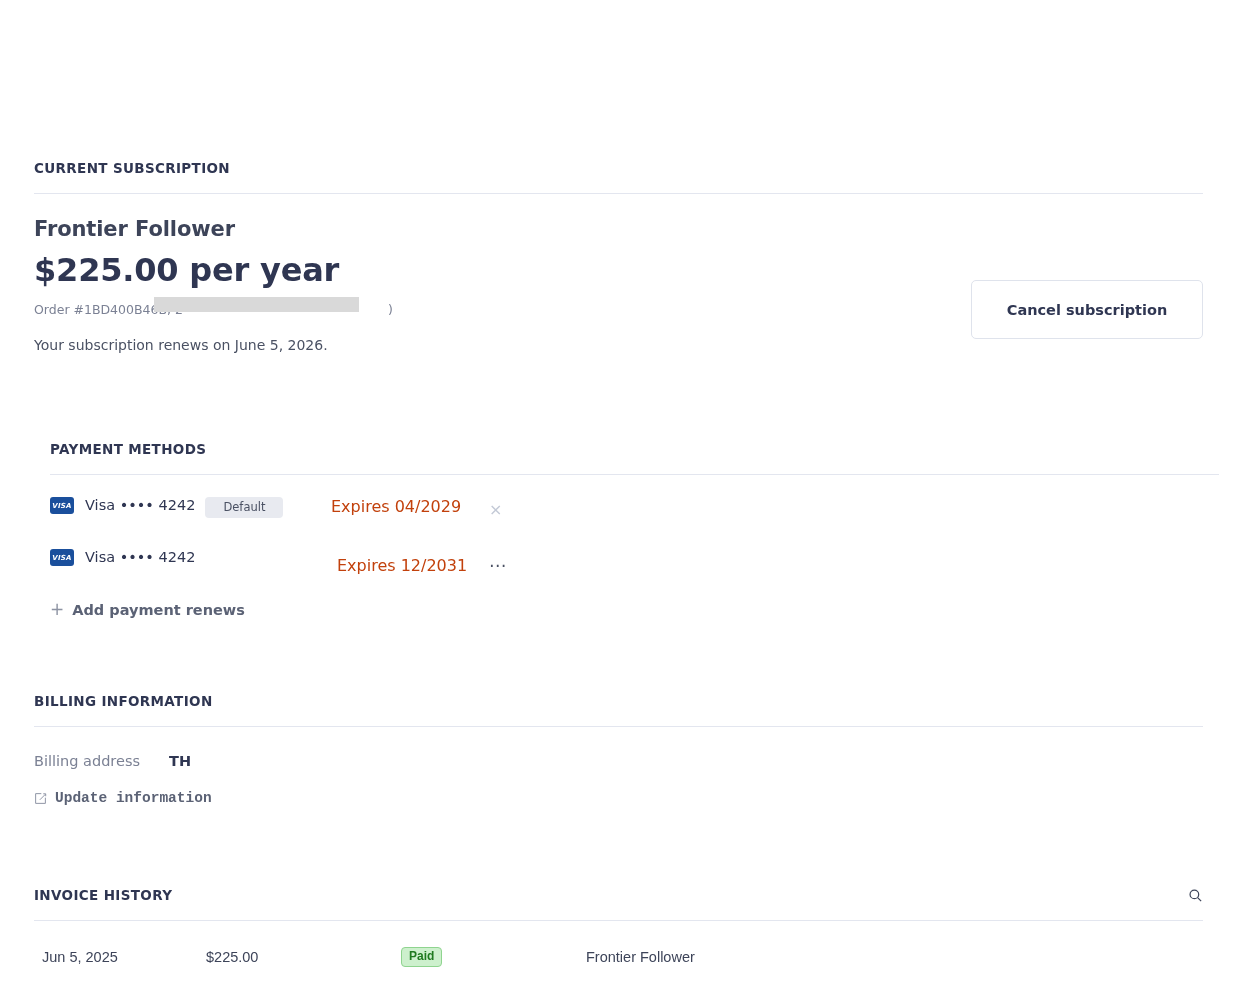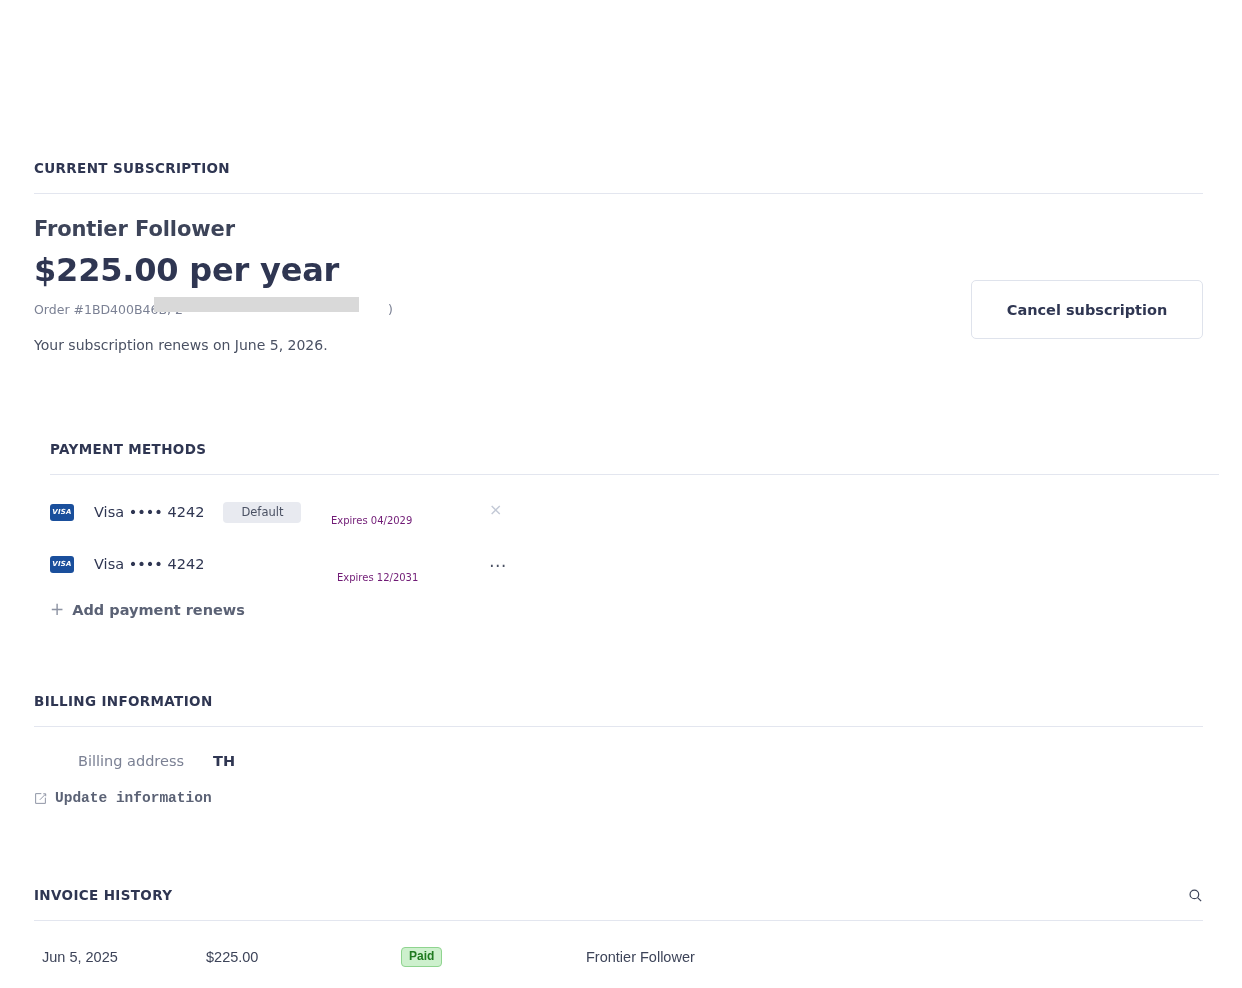--- a/index.html
+++ b/index.html
@@ -108,24 +108,23 @@
     justify-content: center;
     box-sizing: border-box;
   }
 
   
   #sec-payment { position: absolute; left: 16px; top: 441px; width: 1169px; }
   #sec-payment .rule { margin-top: 17px; }
 
   .pm-row {
     display: flex;
-    align-items: center;
+    align-items: flex-start;
     height: 30px;
     margin-top: 22px;
-    gap: 9px;
   }
   .visa-logo {
     width: 24px;
     height: 17px;
     border-radius: 3px;
     background: #1a4f9c;
     color: #ffffff;
     font-size: 7px;
     font-weight: 700;
     font-style: italic;
@@ -144,25 +143,24 @@
   .badge-default {
     margin-left: 10px;
     background: #e8eaf0;
     color: #4a5163;
     font-size: 11.5px;
     border-radius: 4px;
     padding: 3px 18px 4px;
     white-space: nowrap;
   }
   .pm-expires {
-    font-size: 10px;
-    color: #701a75;
+    font-size: 16px;
+    color: #c2410c;
     white-space: nowrap;
     position: absolute;
-    margin-top: 16px;
   }
   .pm-action {
     position: absolute;
     color: #b9bfcc;
     cursor: pointer;
     user-select: none;
   }
   .icon-x {
     font-size: 16px;
     line-height: 1;
@@ -195,21 +193,20 @@
   }
 
   
   #sec-billing { position: absolute; left: 0; top: 693px; width: 1169px; }
   #sec-billing .rule { margin-top: 17px; }
 
   .billing-row {
     display: flex;
     align-items: center;
     margin-top: 26px;
-    margin-left: 44px;
   }
   .billing-label {
     font-size: 14.5px;
     color: #7b8194;
     width: 135px;
     flex: none;
   }
   .billing-value {
     font-size: 14.5px;
     color: #2f3652;

